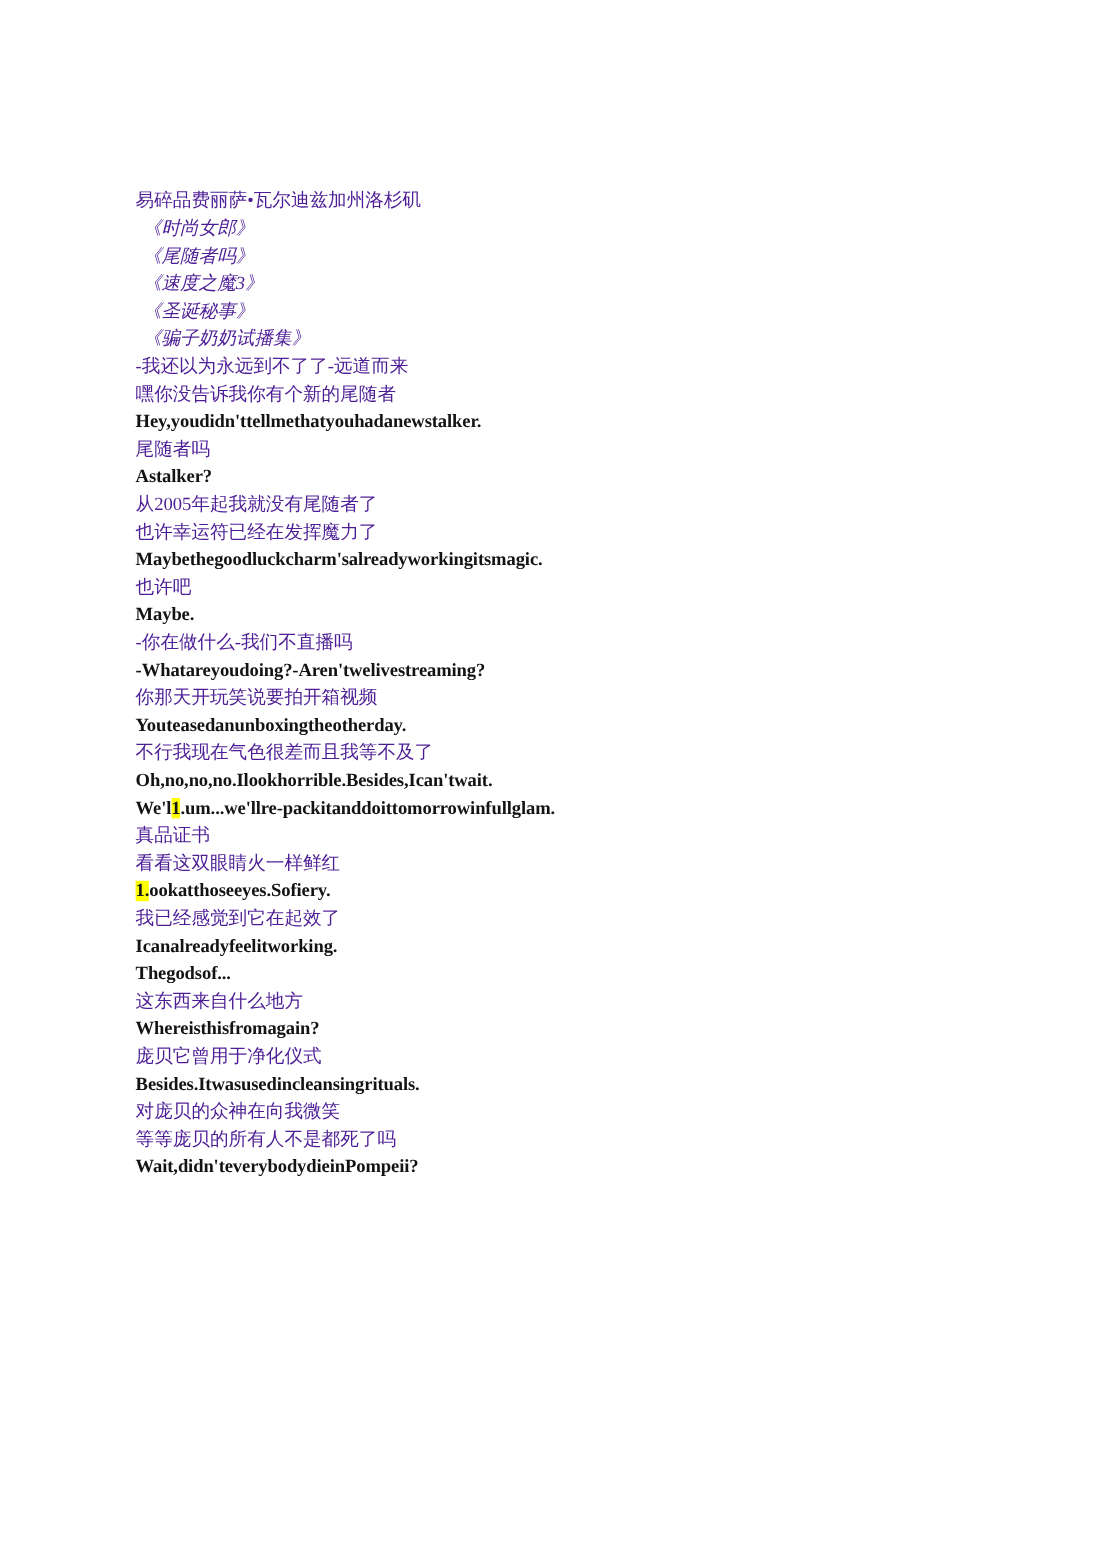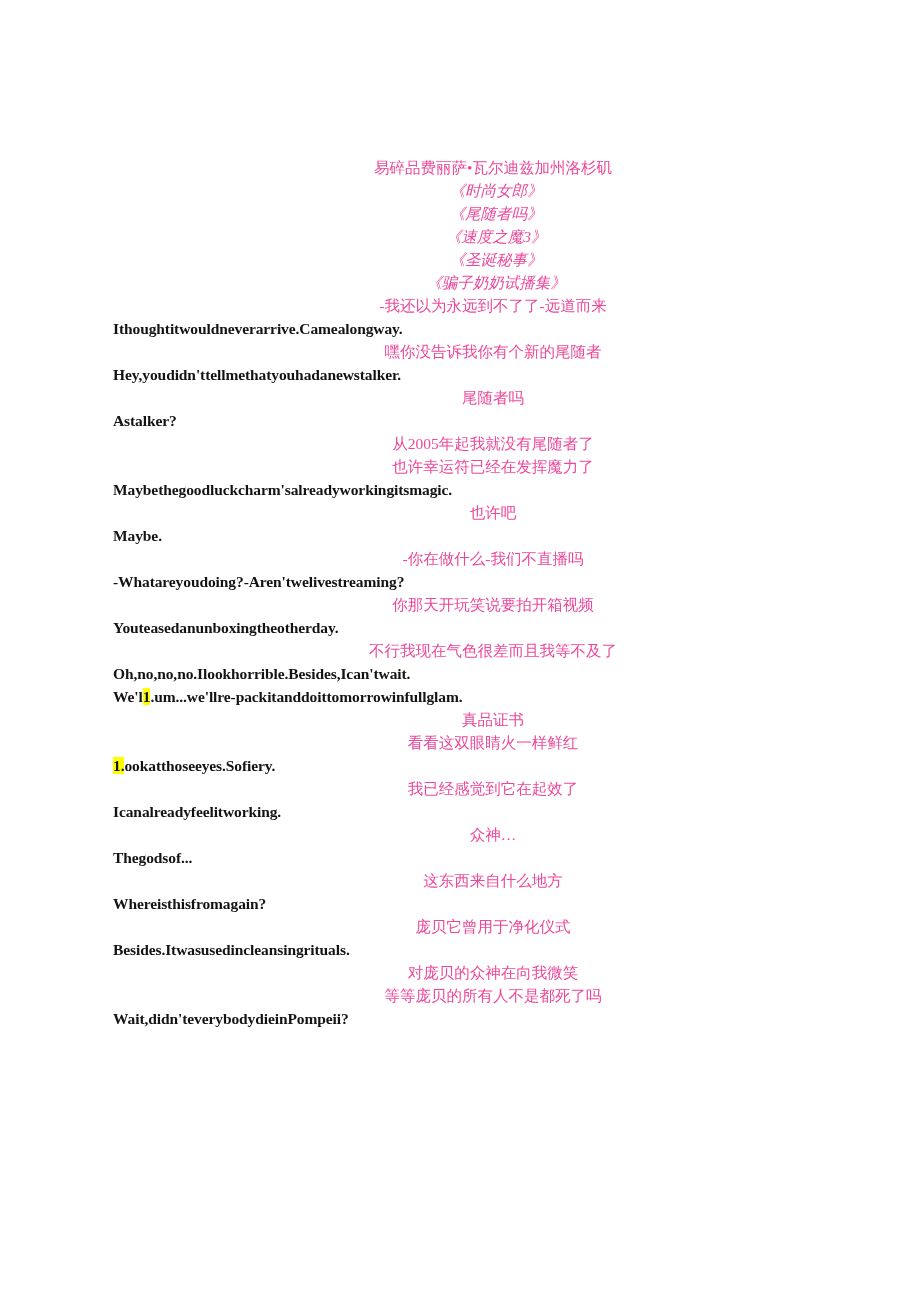--- a/index.html
+++ b/index.html
@@ -26,23 +26,22 @@
   .line {
     height: 23px;
     line-height: 23px;
     white-space: pre;
     letter-spacing: 0;
   }
 
   
   .line.zh {
     font-size: 15.5px;
-    color: #ec4899;
+    color: #4c1d95;
     font-weight: 400;
-    text-align: center;
   }
 
   
   .line.en {
     font-size: 15.5px;
     color: #131313;
     font-weight: 600;
     letter-spacing: -0.1px;
   }
 
@@ -61,21 +60,20 @@
 <body>
 
 <div id="transcript">
     <div class="line zh"><span>易碎品费丽萨•瓦尔迪兹加州洛杉矶</span></div>
     <div class="line zh indent"><span>《时尚女郎》</span></div>
     <div class="line zh indent"><span>《尾随者吗》</span></div>
     <div class="line zh indent"><span>《速度之魔3》</span></div>
     <div class="line zh indent"><span>《圣诞秘事》</span></div>
     <div class="line zh indent"><span>《骗子奶奶试播集》</span></div>
     <div class="line zh"><span>-我还以为永远到不了了-远道而来</span></div>
-    <div class="line en"><span>Ithoughtitwouldneverarrive.Camealongway.</span></div>
     <div class="line zh"><span>嘿你没告诉我你有个新的尾随者</span></div>
     <div class="line en"><span>Hey,youdidn'ttellmethatyouhadanewstalker.</span></div>
     <div class="line zh"><span>尾随者吗</span></div>
     <div class="line en"><span>Astalker?</span></div>
     <div class="line zh"><span>从2005年起我就没有尾随者了</span></div>
     <div class="line zh"><span>也许幸运符已经在发挥魔力了</span></div>
     <div class="line en"><span>Maybethegoodluckcharm'salreadyworkingitsmagic.</span></div>
     <div class="line zh"><span>也许吧</span></div>
     <div class="line en"><span>Maybe.</span></div>
     <div class="line zh"><span>-你在做什么-我们不直播吗</span></div>
@@ -83,21 +81,20 @@
     <div class="line zh"><span>你那天开玩笑说要拍开箱视频</span></div>
     <div class="line en"><span>Youteasedanunboxingtheotherday.</span></div>
     <div class="line zh"><span>不行我现在气色很差而且我等不及了</span></div>
     <div class="line en"><span>Oh,no,no,no.Ilookhorrible.Besides,Ican'twait.</span></div>
     <div class="line en"><span>We'l</span><span class="hl">1</span><span>.um...we'llre-packitanddoittomorrowinfullglam.</span></div>
     <div class="line zh"><span>真品证书</span></div>
     <div class="line zh"><span>看看这双眼睛火一样鲜红</span></div>
     <div class="line en"><span class="hl">1.</span><span>ookatthoseeyes.Sofiery.</span></div>
     <div class="line zh"><span>我已经感觉到它在起效了</span></div>
     <div class="line en"><span>Icanalreadyfeelitworking.</span></div>
-    <div class="line zh"><span>众神…</span></div>
     <div class="line en"><span>Thegodsof...</span></div>
     <div class="line zh"><span>这东西来自什么地方</span></div>
     <div class="line en"><span>Whereisthisfromagain?</span></div>
     <div class="line zh"><span>庞贝它曾用于净化仪式</span></div>
     <div class="line en"><span>Besides.Itwasusedincleansingrituals.</span></div>
     <div class="line zh"><span>对庞贝的众神在向我微笑</span></div>
     <div class="line zh"><span>等等庞贝的所有人不是都死了吗</span></div>
     <div class="line en"><span>Wait,didn'teverybodydieinPompeii?</span></div>
   </div>
 

